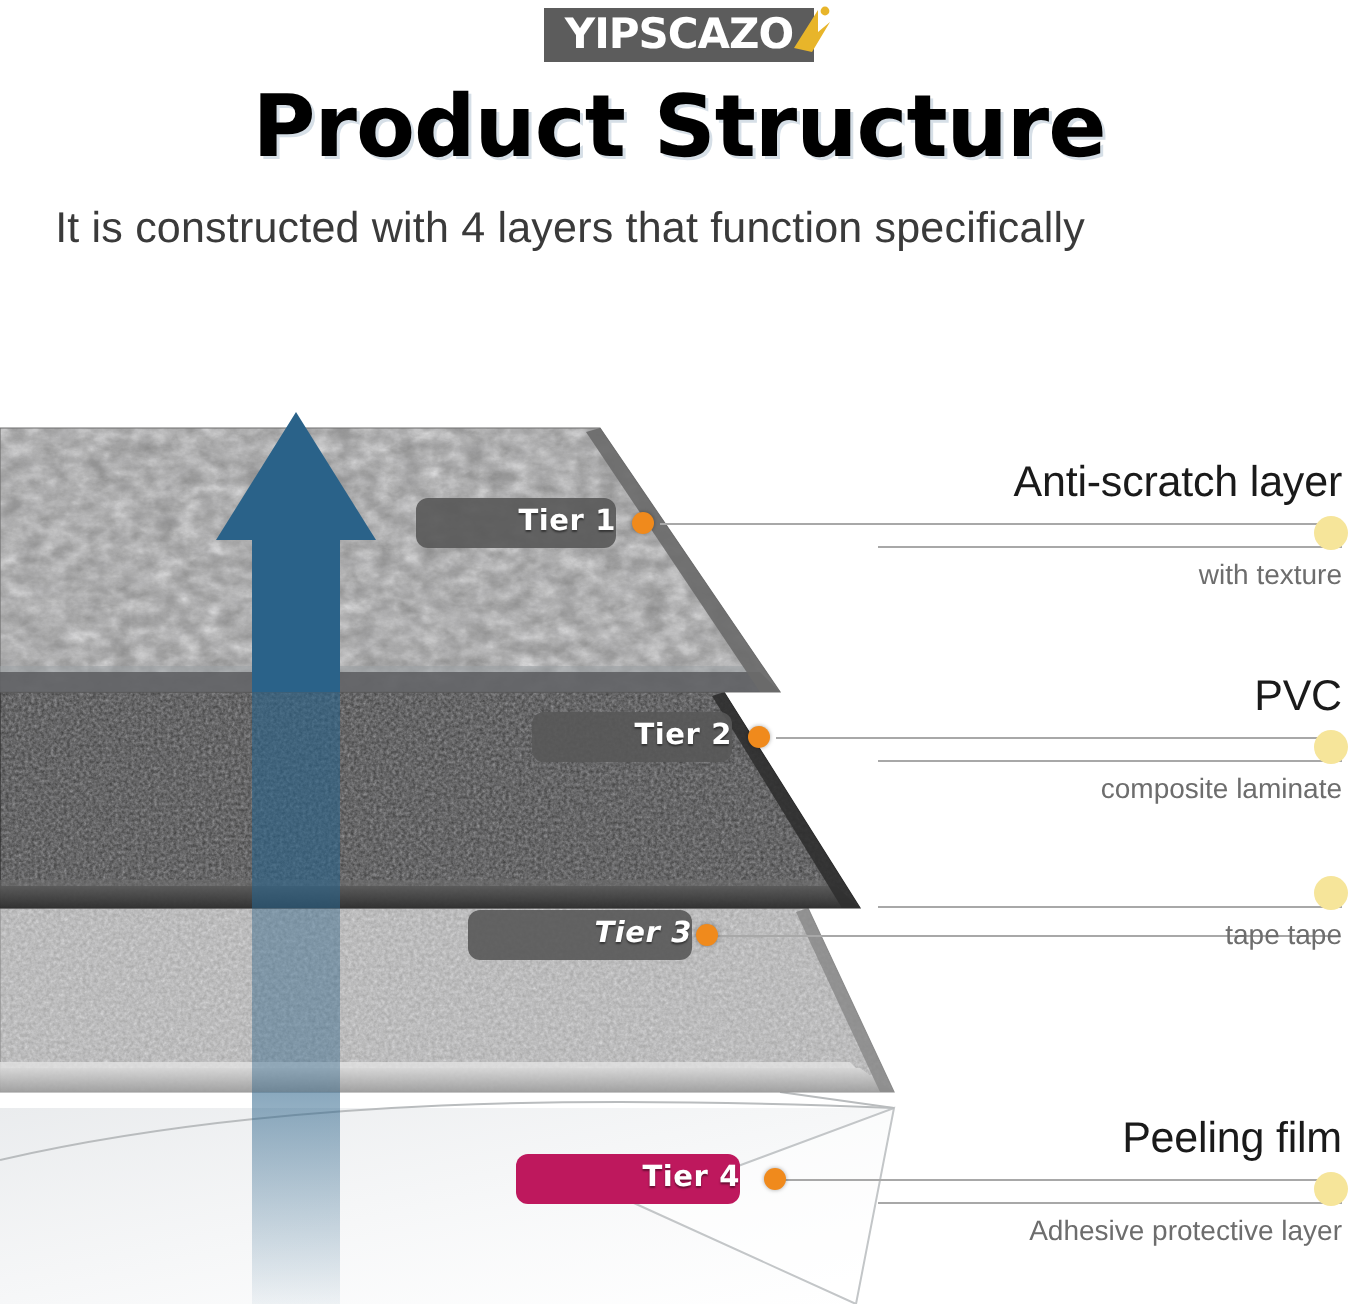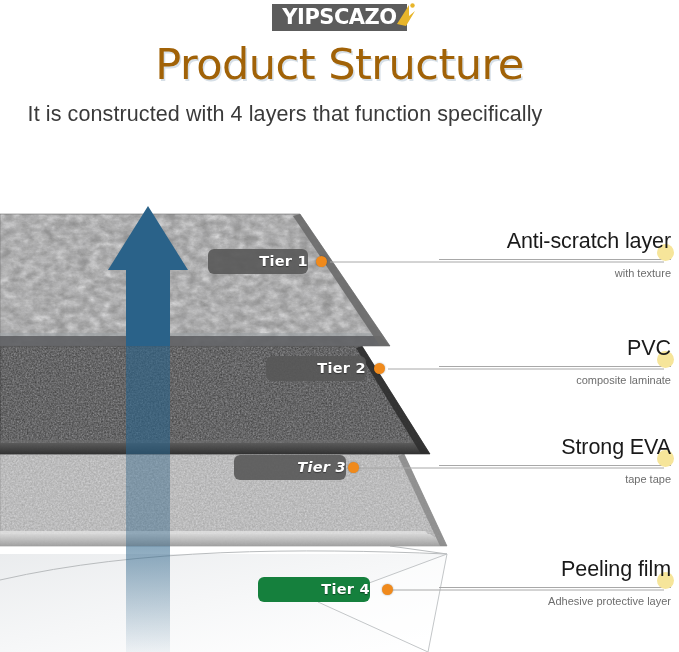--- a/index.html
+++ b/index.html
@@ -52,24 +52,24 @@
   }
 
   
   #page-title {
     position: absolute;
     top: 38px;
     left: 0;
     width: 679px;
     text-align: center;
     font-family: "DejaVu Sans", sans-serif;
-    font-weight: normal;
+    font-weight: bold;
     font-size: 43px;
     line-height: 52px;
-    color: #a16207;
+    color: #000000;
     letter-spacing: -0.5px;
     text-shadow: 1.5px 1.5px 0 rgba(120,150,175,0.30);
   }
   #page-subtitle {
     position: absolute;
     top: 100px;
     left: 0;
     width: 570px;
     text-align: center;
     font-family: "Liberation Sans", sans-serif;
@@ -103,42 +103,42 @@
     font-family: "DejaVu Sans", sans-serif;
     font-weight: bold;
     font-size: 14.5px;
     line-height: 25px;
     text-align: right;
     letter-spacing: 0.3px;
     text-shadow: 0 1px 1px rgba(0,0,0,0.45);
     box-sizing: border-box;
   }
   .tier-badge.translucent { background: rgba(88,88,88,0.90); }
-  .tier-badge.solid { background: #15803d; }
+  .tier-badge.solid { background: #be185d; }
 
   .tier-dot {
     position: absolute;
     width: 11px;
     height: 11px;
     border-radius: 50%;
     background: #f08a1c;
     box-shadow: 0 0 2px rgba(0,0,0,0.35);
   }
 
   
   .callout {
     position: absolute;
     width: 232px;
     right: 8px;
     text-align: right;
   }
   .callout .callout-title-wrap {
     position: relative;
     display: block;
-    padding-bottom: 5px;
+    padding-bottom: 19px;
     border-bottom: 1px solid #a8a8a8;
   }
   .callout .callout-title {
     position: relative;
     z-index: 2;
     display: inline-block;
     font-family: "Liberation Sans", sans-serif;
     font-weight: 400;
     font-size: 21.5px;
     line-height: 26px;
@@ -153,21 +153,21 @@
     height: 17px;
     border-radius: 50%;
     background: #f6e59a;
     z-index: 1;
   }
   .callout .callout-sub {
     display: block;
     margin-top: 4px;
     font-family: "Liberation Sans", sans-serif;
     font-weight: 300;
-    font-size: 11px;
+    font-size: 14px;
     line-height: 19px;
     color: #6d6d6d;
   }
 </style>
 </head>
 <body>
 
 <div id="brand-logo">
   <div class="logo-plate">
     <span class="logo-text">YIPSCAZO</span>
@@ -324,21 +324,20 @@
     <span class="callout-title-wrap">
       <span class="callout-highlight"></span>
       <span class="callout-title">PVC</span>
     </span>
     <span class="callout-sub">composite laminate</span>
   </div>
 
   <div class="callout" style="top:284px;">
     <span class="callout-title-wrap">
       <span class="callout-highlight"></span>
-      <span class="callout-title">Strong EVA</span>
     </span>
     <span class="callout-sub">tape tape</span>
   </div>
 
   <div class="callout" style="top:406px;">
     <span class="callout-title-wrap">
       <span class="callout-highlight"></span>
       <span class="callout-title">Peeling film</span>
     </span>
     <span class="callout-sub">Adhesive protective layer</span>

